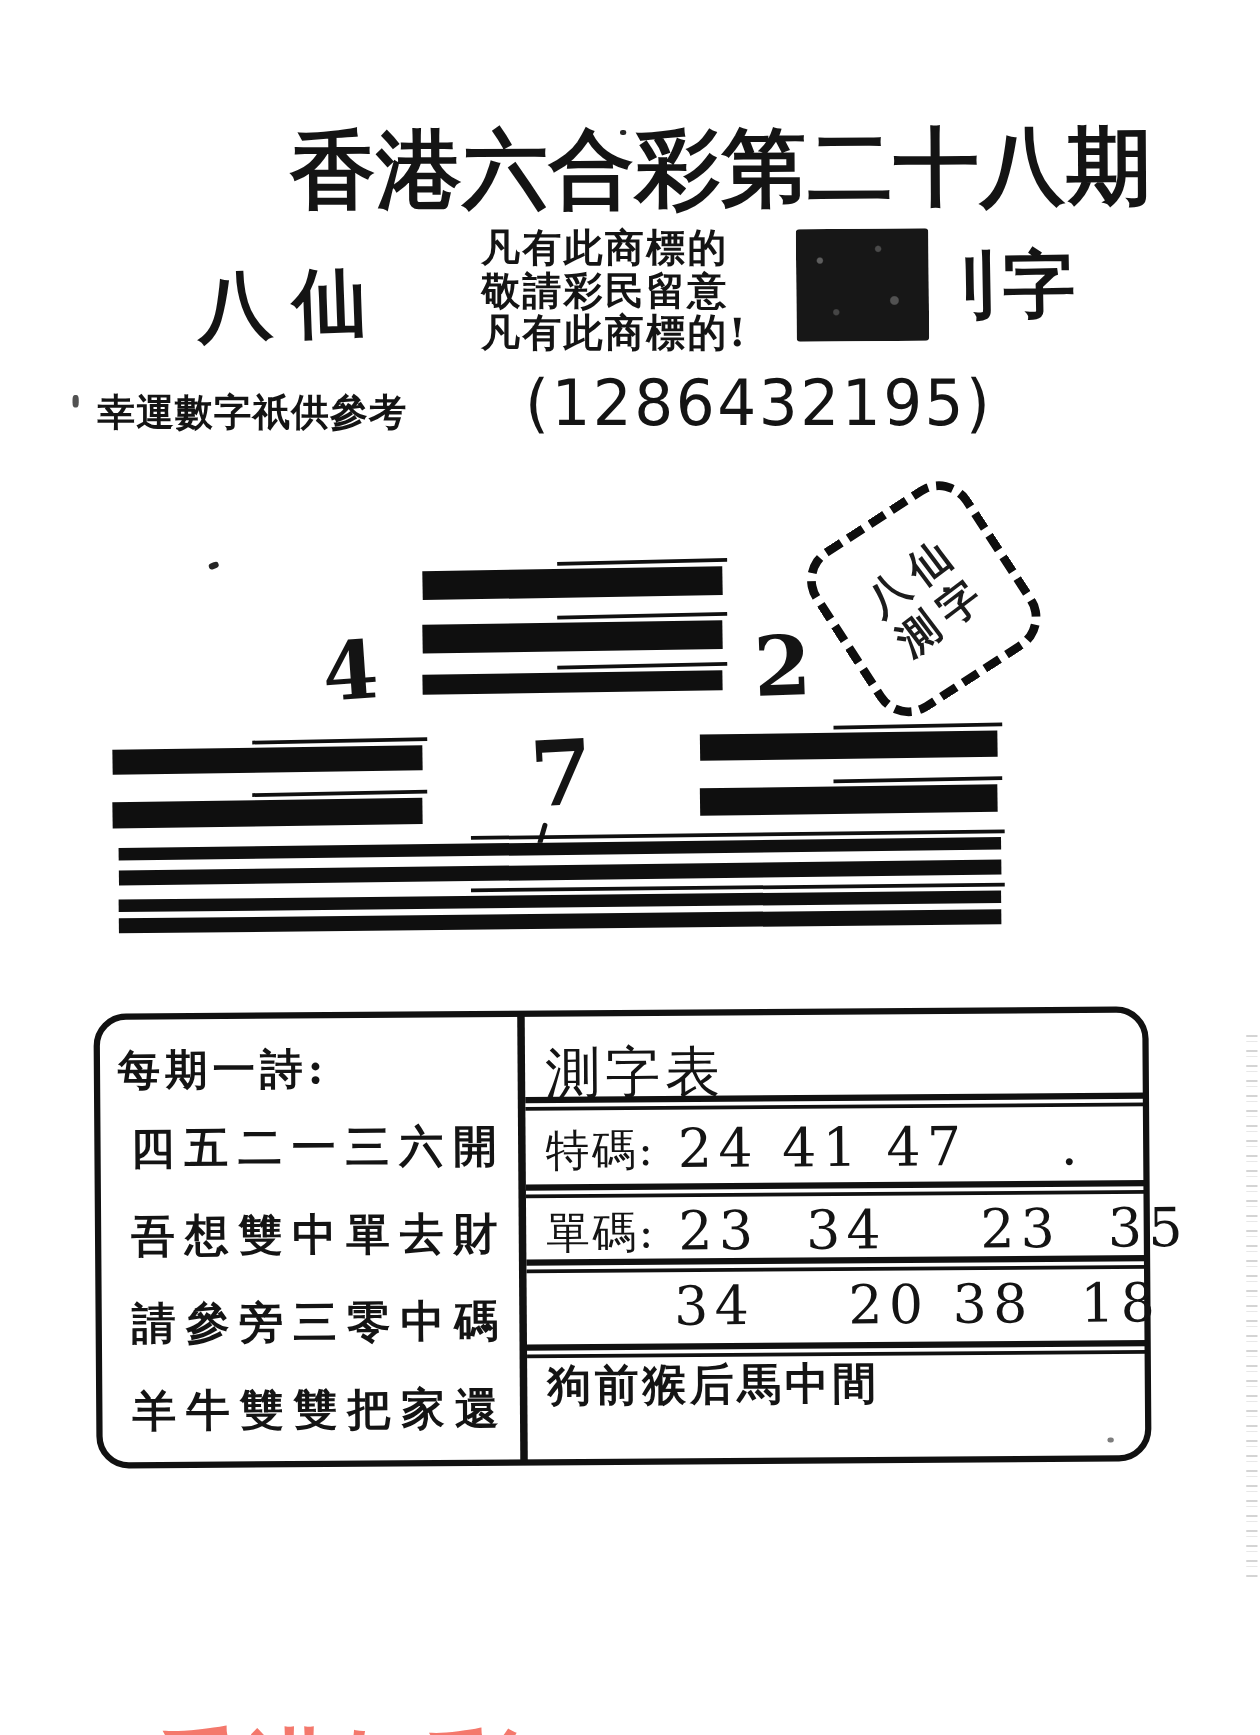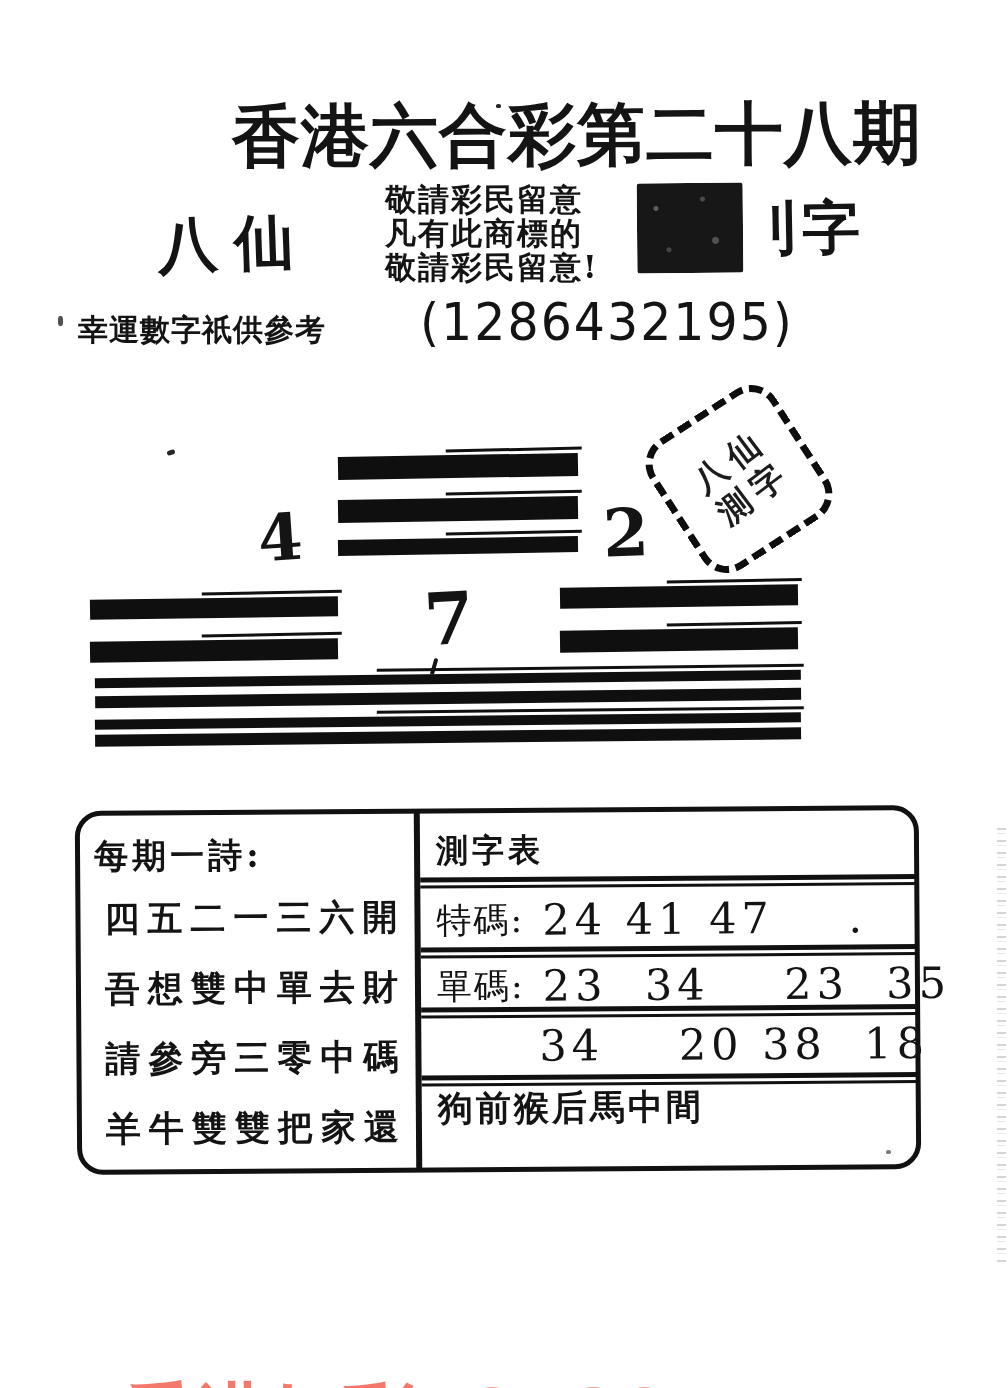--- a/index.html
+++ b/index.html
@@ -117,21 +117,21 @@
   .poem-line{position:absolute;left:24px;font-size:35px;letter-spacing:8px;white-space:nowrap;}
   .pl0{top:80px;} .pl1{top:150px;} .pl2{top:220px;} .pl3{top:290px;}
   .trow{position:absolute;left:356px;right:8px;display:flex;align-items:center;white-space:pre;}
   .tr1{top:16px;} .tr2{top:82px;} .tr3{top:148px;} .tr4{top:208px;padding-left:102px;} .tr5{top:272px;}
   .tlabel{font-size:35px;font-weight:normal;letter-spacing:2px;margin-right:18px;white-space:pre;}
   .tvalue{
     font-size:43px;letter-spacing:5px;white-space:pre;
     font-family:"DejaVu Serif","Liberation Serif",serif;
   }
   .tvalue-zh{font-size:35px;font-weight:bold;letter-spacing:3px;white-space:pre;}
-  .chart-header{font-size:32px;font-weight:bold;letter-spacing:4px;}
+  .chart-header{font-size:44px;font-weight:normal;letter-spacing:4px;}
   
   .footer{
     left:22px;top:1284px;
     font-family:"DejaVu Sans","Liberation Sans",sans-serif;
     font-size:73px;font-weight:bold;letter-spacing:0px;white-space:pre;
   }
   
   .noise-strip{
     left:997px;top:828px;width:9px;height:436px;opacity:.65;
     background:repeating-linear-gradient(
@@ -146,23 +146,23 @@
   .s4{left:58px;top:316px;width:5px;height:10px;opacity:.8;}
 </style>
 </head>
 <body>
 
 <div class="page">
 
   <div class="abs title">香港六合彩第二十八期</div>
   <div class="abs brand-left">八仙</div>
   <div class="abs notice">
+    <div>凡有此商標的</div>
     <div>敬請彩民留意</div>
-    <div>凡有此商標的</div>
-    <div>敬請彩民留意!</div>
+    <div>凡有此商標的!</div>
   </div>
   <div class="abs tm-blob"></div>
   <div class="abs brand-right">刂字</div>
   <div class="abs lucky-label">幸運數字祇供參考</div>
   <div class="abs lucky-digits">(1286432195)</div>
 
   <div class="abs fig-num num-4">4</div>
   <div class="bar g1b1"></div>
   <div class="bar g1b2"></div>
   <div class="bar g1b3"></div>

